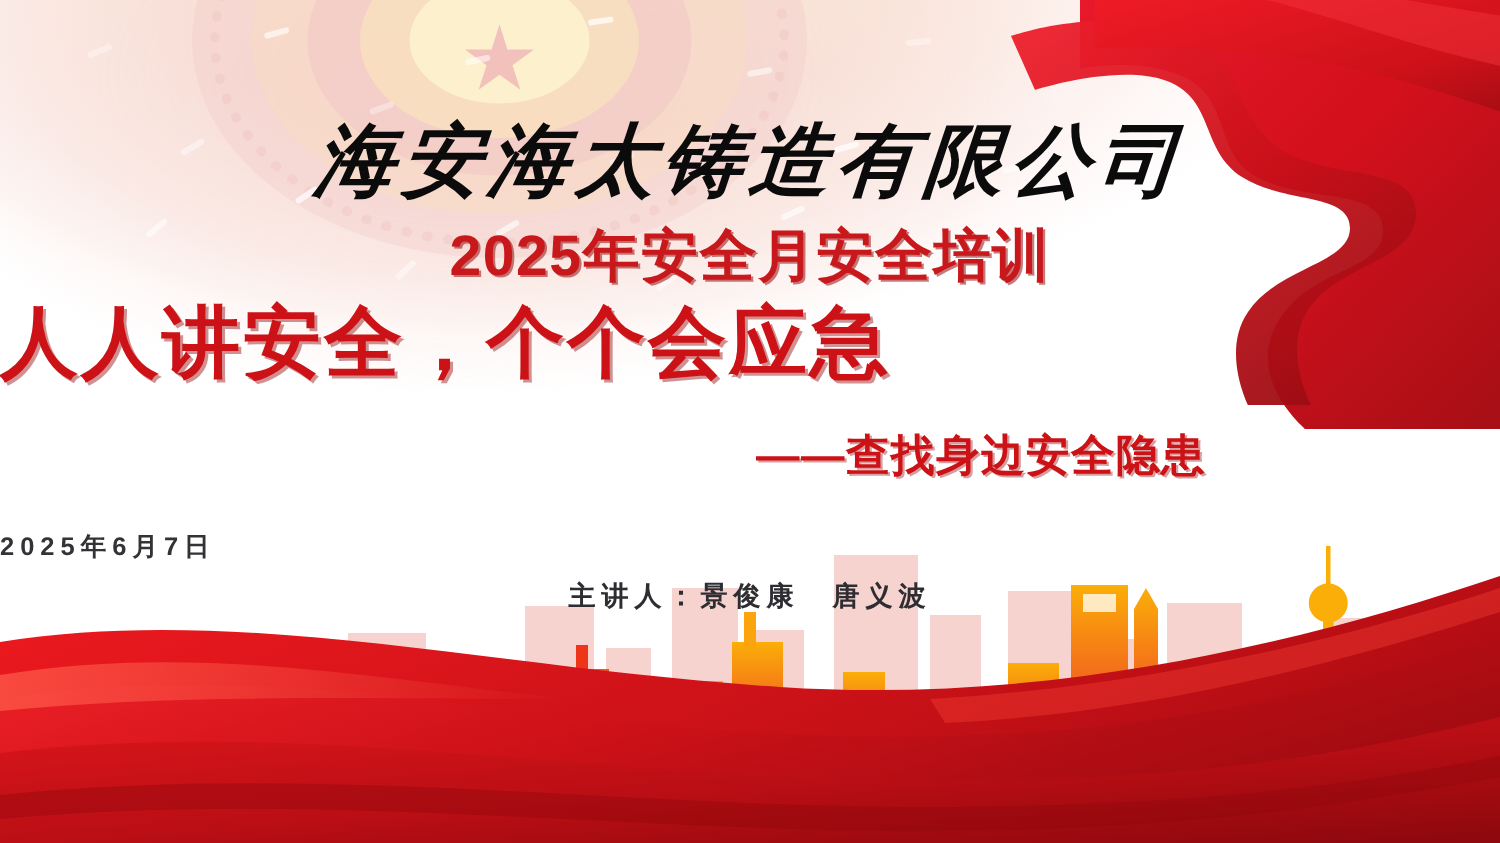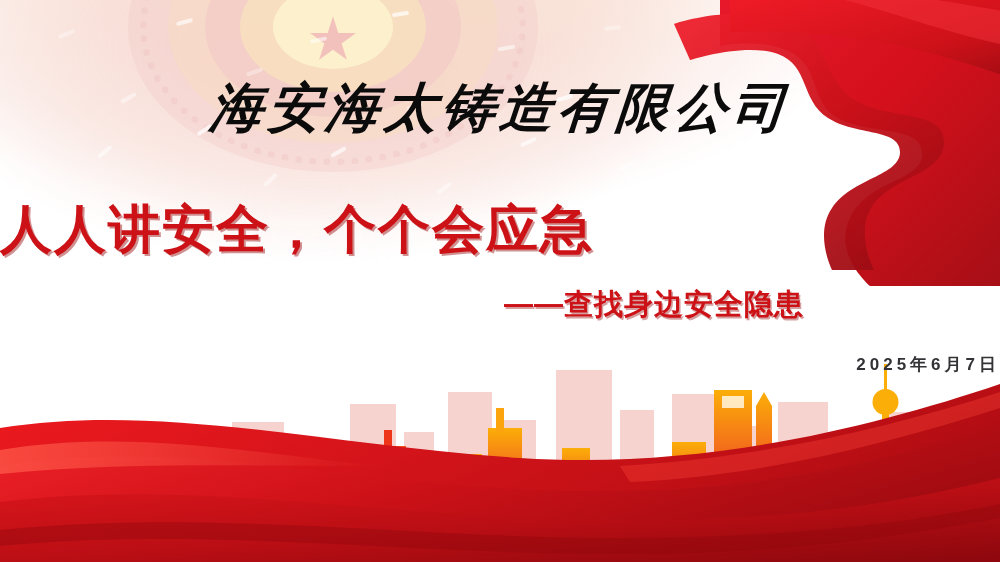--- a/index.html
+++ b/index.html
@@ -104,21 +104,21 @@
     position:absolute;right:196px;top:290px;
     font-weight:700;
     font-size:29px;line-height:1;
     letter-spacing:1px;
     color:#CC1216;
     text-shadow:1.5px 1.5px 0 rgba(150,12,14,.4);
   }
 
   .date{
     position:absolute;left:0;right:0;top:356px;
-    text-align:right;
+    text-align:left;
     font-weight:700;font-size:17px;line-height:1;
     letter-spacing:4px;
     color:#333236;
   }
   .presenter{
     position:absolute;left:0;right:0;top:388px;
     text-align:center;
     font-weight:700;font-size:18px;line-height:1;
     letter-spacing:4px;
     color:#2e2d31;
@@ -348,18 +348,20 @@
       <path d="M0,104 C180,76 340,120 540,128 C740,136 880,102 1000,62 L1000,200 L0,200 Z" fill="url(#sk2)" opacity=".92"></path>
       <path d="M0,140 C200,116 380,156 600,158 C800,160 900,140 1000,116 L1000,200 L0,200 Z" fill="url(#sk3)" opacity=".9"></path>
       <path d="M0,88 C130,66 260,92 380,104 C250,104 120,100 0,112 Z" fill="url(#skhl)"></path>
       <path d="M620,104 C760,96 890,66 1000,30 L1000,46 C880,84 760,114 630,120 Z" fill="#FF4438" opacity=".35"></path>
       <path d="M0,168 C220,146 420,178 640,176 C820,174 920,158 1000,142 L1000,156 C900,174 800,190 640,192 C420,194 220,164 0,184 Z" fill="#8F080D" opacity=".4"></path>
     </svg>
   </div>
 
   <div class="text-layer">
     <div class="company">海安海太铸造有限公司</div>
+    <div class="course">2025年安全月安全培训</div>
     <div class="slogan">人人讲安全，个个会应急</div>
     <div class="tagline">——查找身边安全隐患</div>
     <div class="date">2025年6月7日</div>
+    <div class="presenter">主讲人：景俊康　唐义波</div>
   </div>
 
 </div>
 
 </body></html>

